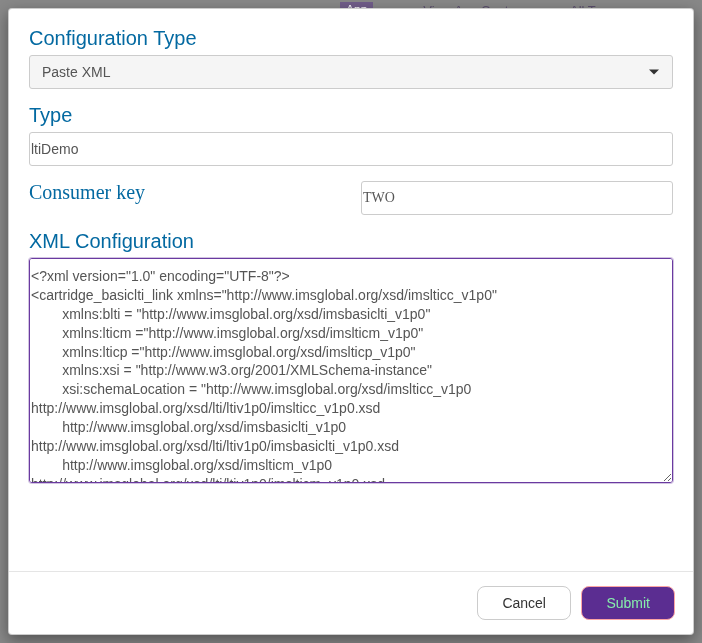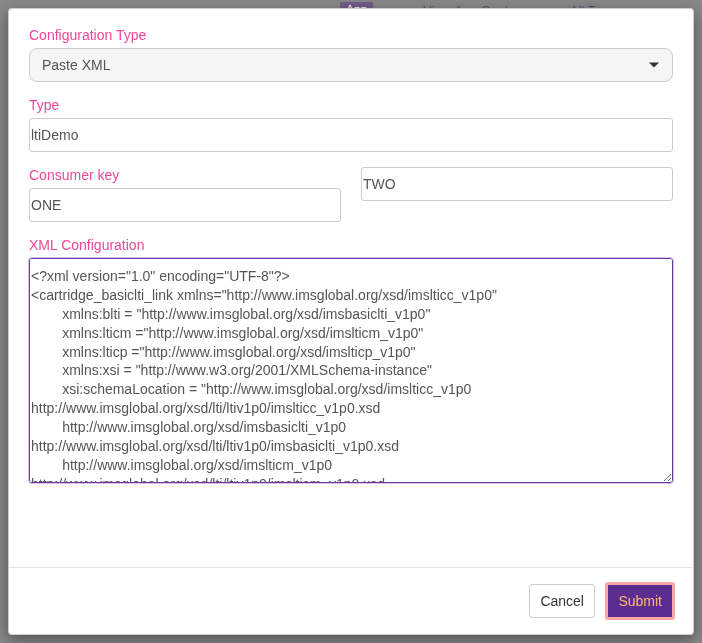--- a/index.html
+++ b/index.html
@@ -72,22 +72,22 @@
     .modal-body {
       padding: 18px 20px;
       flex: 1;
       overflow: auto;
     }
     .form-group {
       margin-bottom: 15px;
     }
     .form-label {
       display: block;
-      font-size: 14px;
-      color: #ec4899;
+      font-size: 20px;
+      color: #0369a1;
       margin-bottom: 5px;
     }
     .form-control {
       display: block;
       width: 100%;
       padding: 8px 1px;
       font-size: 14px;
       color: #555;
       background: #fff;
       border: 1px solid #ccc;
@@ -98,75 +98,76 @@
       position: relative;
     }
     .select-display {
       display: block;
       width: 100%;
       padding: 8px 12px;
       font-size: 14px;
       color: #555;
       background: #f5f5f5;
       border: 1px solid #ccc;
-      border-radius: 8px;
+      border-radius: 3px;
       cursor: pointer;
     }
     .caret {
       position: absolute;
       right: 14px;
       top: 50%;
       transform: translateY(-50%);
       width: 0;
       height: 0;
       border-left: 5px solid transparent;
       border-right: 5px solid transparent;
       border-top: 5px solid #333;
     }
     .row {
       display: flex;
       gap: 20px;
     }
     .col {
       flex: 1;
+      font-family: Liberation Serif, serif;
     }
     textarea.form-control {
       border: 1px solid #6a3aa0;
       outline: none;
       box-shadow: 0 0 0 1px rgba(106,58,160,0.3);
       resize: both;
       height: 225px;
       font-size: 14px;
       line-height: 1.35;
       color: #555;
       overflow-y: scroll;
       white-space: pre-wrap;
     }
     .modal-footer {
       padding: 14px 18px;
       border-top: 1px solid #e5e5e5;
       text-align: right;
     }
     .btn {
       display: inline-block;
-      padding: 8px 10px;
-      font-size: 14px;
-      border-radius: 3px;
+      padding: 8px 24px;
+      font-size: 14px;
+      border-radius: 8px;
       cursor: pointer;
       margin-left: 6px;
     }
     .btn-default {
       background: #fff;
       border: 1px solid #ccc;
       color: #333;
     }
     .btn-primary {
       background: #5b2d91;
-      border: 3px solid #fca5a5;
-      color: #fdba74;
+      border: 1px solid #fca5a5;
+      color: #86efac;
       font-weight: 500;
     }
   </style>
 </head>
 <body>
 
 <div class="bg-items">
   <span>App</span>
   <span>View App Center</span>
   <span>All Terms</span>
@@ -185,21 +186,20 @@
     </div>
 
     <div class="form-group">
       <label class="form-label">Type</label>
       <input type="text" class="form-control" value="ltiDemo" style="">
     </div>
 
     <div class="row">
       <div class="col form-group">
         <label class="form-label">Consumer key</label>
-        <input type="text" class="form-control" value="ONE" style="">
       </div>
       <div class="col form-group">
         <input type="text" class="form-control" value="TWO" style="">
       </div>
     </div>
 
     <div class="form-group">
       <label class="form-label">XML Configuration</label>
       <textarea class="form-control" spellcheck="false" style="">&lt;?xml version="1.0" encoding="UTF-8"?&gt;
 &lt;cartridge_basiclti_link xmlns="http://www.imsglobal.org/xsd/imslticc_v1p0"

